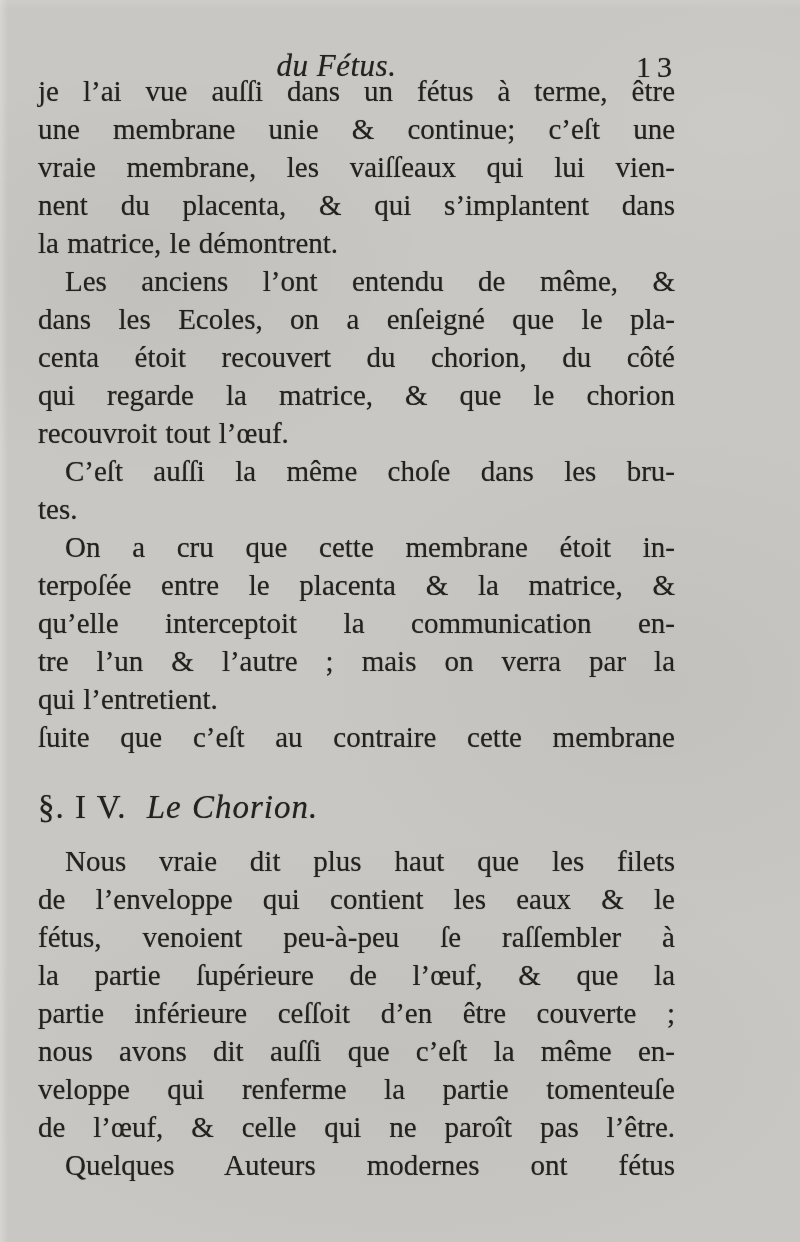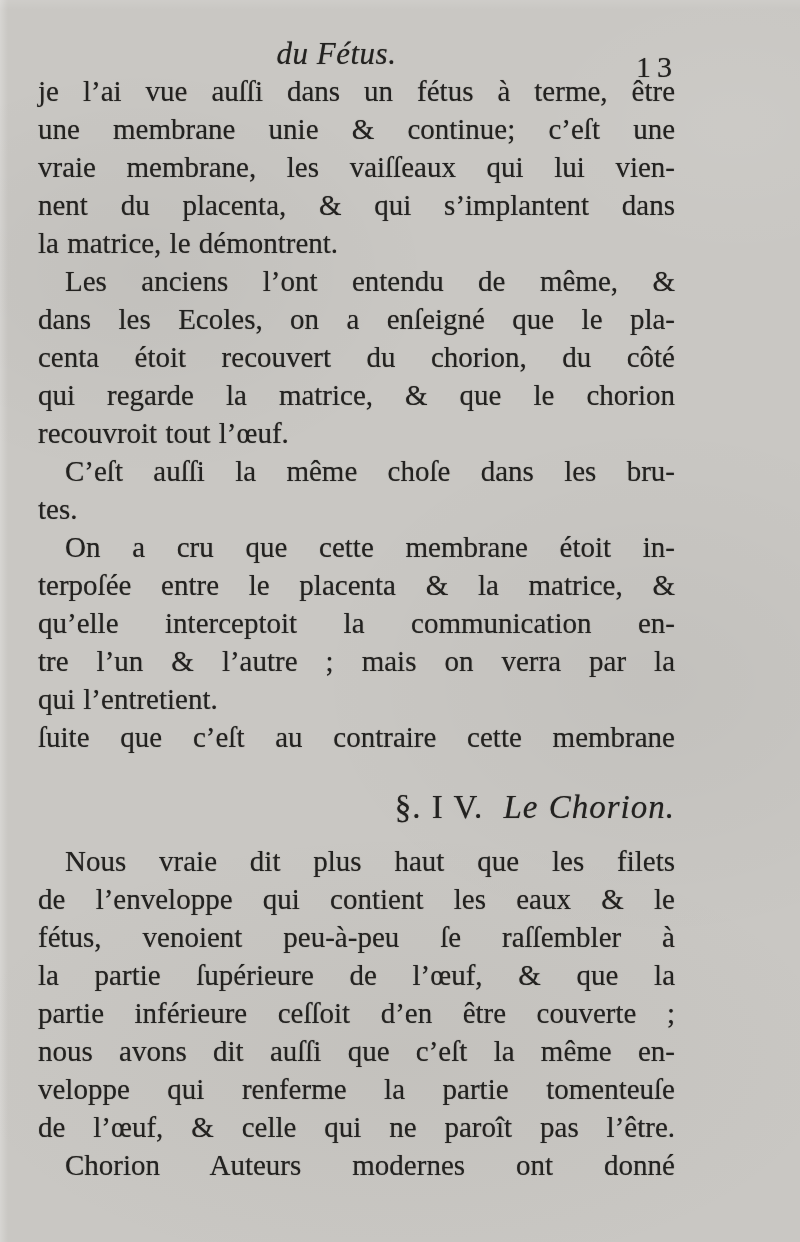--- a/index.html
+++ b/index.html
@@ -15,21 +15,21 @@
       radial-gradient(ellipse 420px 300px at 18% 22%, rgba(0,0,0,0.035), transparent 70%),
       radial-gradient(ellipse 500px 380px at 82% 55%, rgba(0,0,0,0.03), transparent 70%),
       radial-gradient(ellipse 600px 300px at 50% 85%, rgba(90,85,75,0.05), transparent 75%),
       radial-gradient(ellipse 300px 200px at 92% 10%, rgba(255,255,255,0.06), transparent 70%),
       linear-gradient(90deg, rgba(255,255,255,0.25) 0px, rgba(255,255,255,0) 8px),
       linear-gradient(180deg, rgba(255,255,255,0.10) 0px, rgba(255,255,255,0) 10px);
     color:#232220;
   }
   .running-header{
     position:relative;
-    padding-top:36px;
+    padding-top:48px;
     height:40px;
     width:673px;
   }
   .head-title{
     display:block;
     text-align:center;
     font-style:italic;
     font-size:31px;
     letter-spacing:0.5px;
     text-shadow:0 0 1px rgba(25,23,20,0.55);
@@ -52,21 +52,21 @@
     word-spacing:1px;
   }
   .line{
     text-align:justify;
     text-align-last:justify;
     white-space:normal;
   }
   .line.left{ text-align-last:left; }
   .line.ind{ text-indent:27px; }
   .section-heading{
-    text-align:right;
+    text-align:left;
     font-size:33px;
     line-height:46px;
     margin-top:28px;
     margin-bottom:12px;
     letter-spacing:1px;
     text-shadow:0 0 1px rgba(25,23,20,0.55);
   }
   .section-heading .ital{ font-style:italic; margin-left:10px; }
 </style>
 </head>
@@ -107,16 +107,16 @@
 
     <div id="lines-after">
         <div class="line ind">Nous vraie dit plus haut que les filets</div>
         <div class="line">de l’enveloppe qui contient les eaux &amp; le</div>
         <div class="line">fétus, venoient peu-à-peu ſe raſſembler à</div>
         <div class="line">la partie ſupérieure de l’œuf, &amp; que la</div>
         <div class="line">partie inférieure ceſſoit d’en être couverte ;</div>
         <div class="line">nous avons dit auſſi que c’eſt la même en-</div>
         <div class="line">veloppe qui renferme la partie tomenteuſe</div>
         <div class="line">de l’œuf, &amp; celle qui ne paroît pas l’être.</div>
-        <div class="line ind">Chorion Auteurs modernes ont donné</div>
+        <div class="line ind">Quelques Auteurs modernes ont fétus</div>
       </div>
   </div>
 </div>
 
 </body></html>

